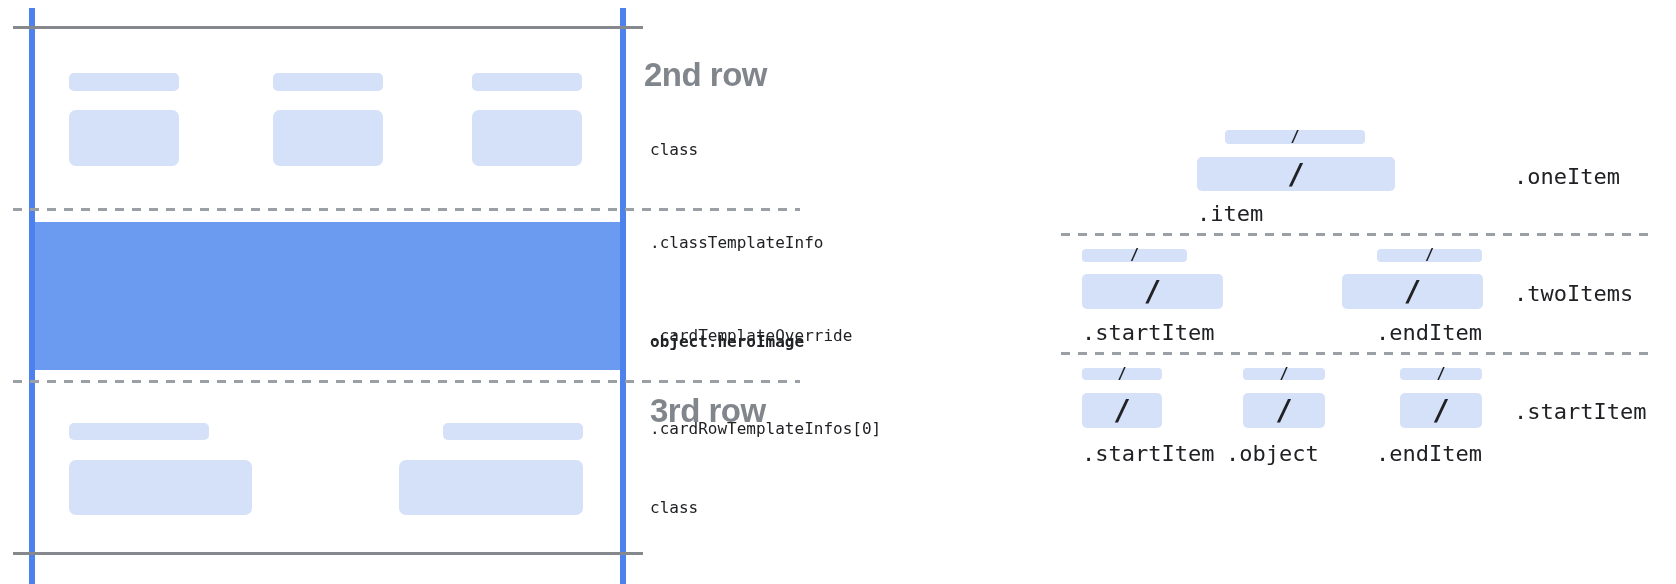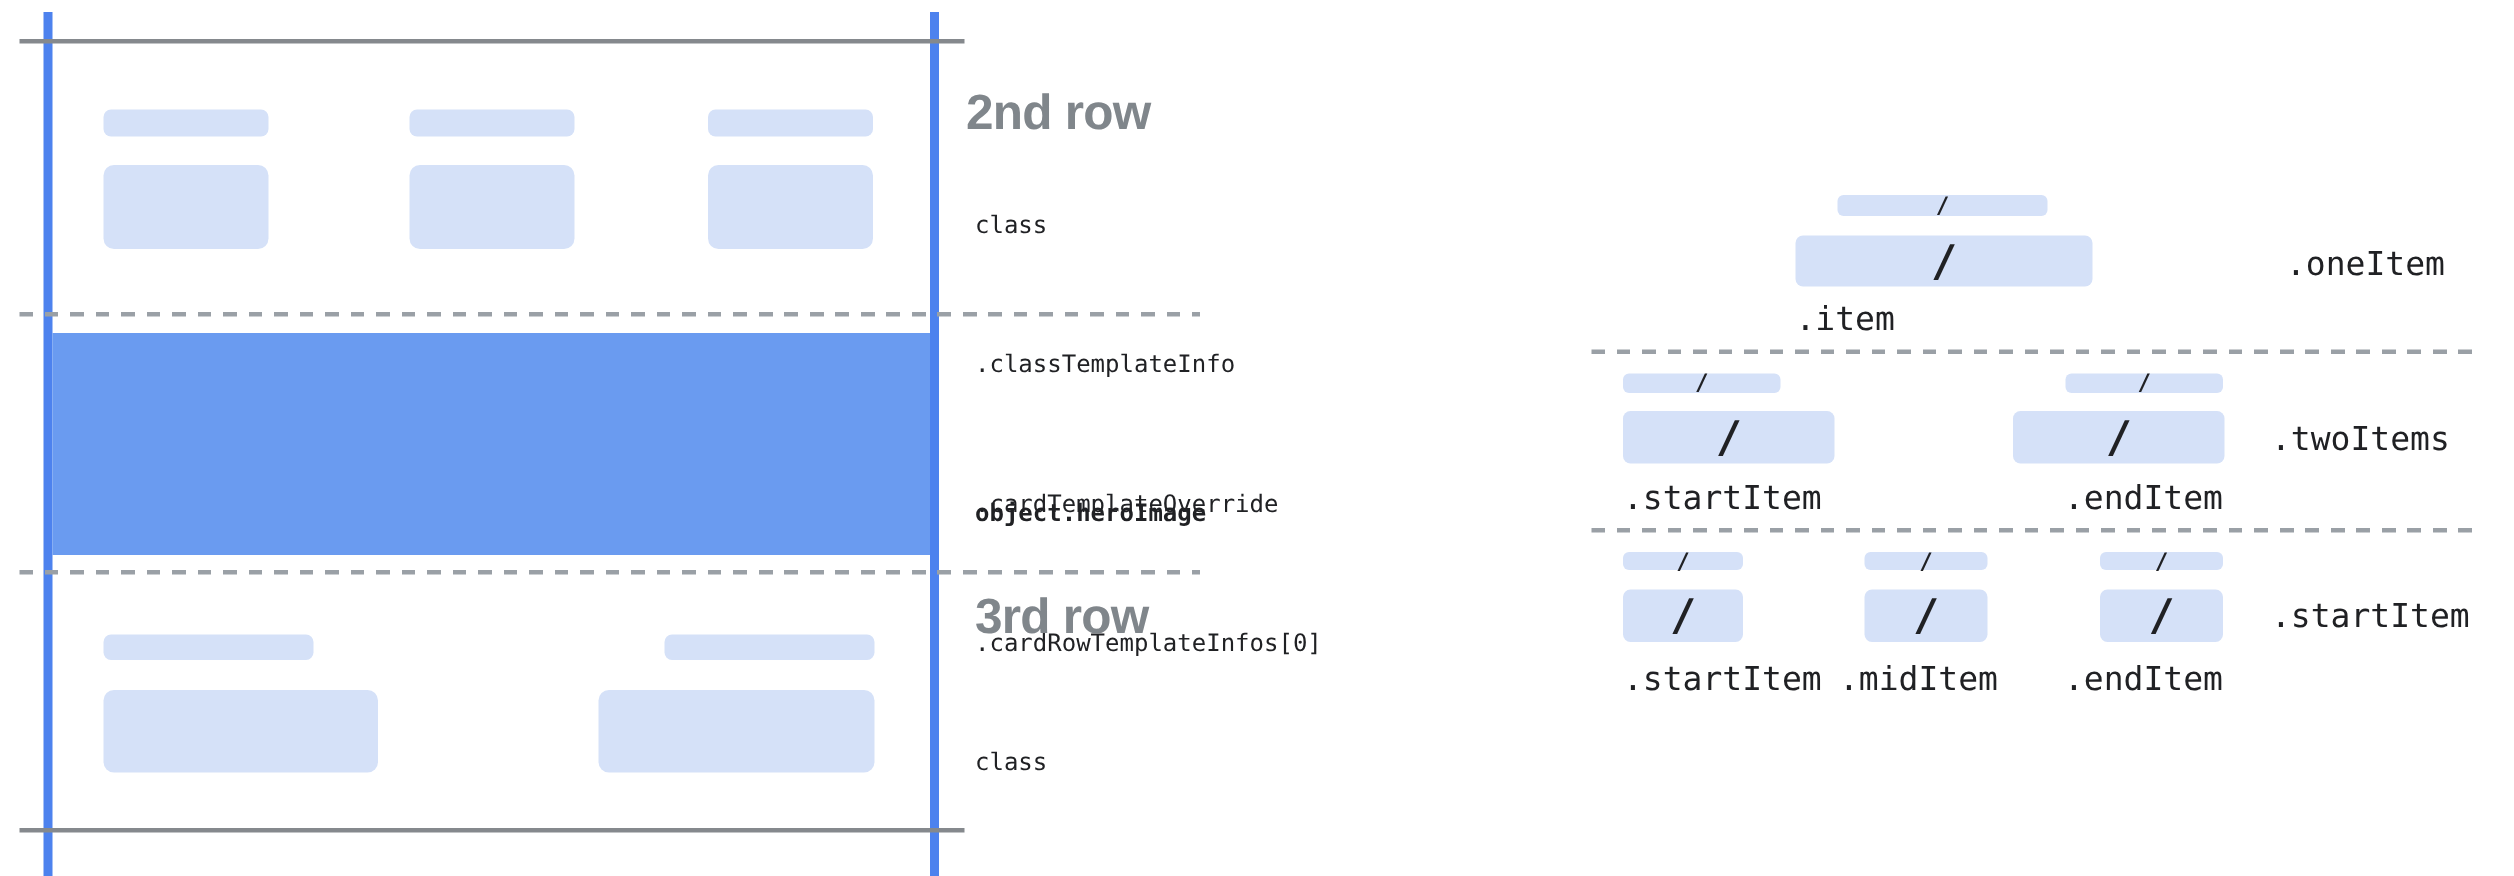--- a/index.html
+++ b/index.html
@@ -79,21 +79,21 @@
     
   </div>
 
   <div class="sbar" style="left:1225px;top:130px;width:140px;height:14px;">
     <span class="slash-s">/</span>
   </div>
   <div class="bbar" style="left:1197px;top:157px;width:198px;height:34px;">
     <span class="slash-b">/</span>
   </div>
   <div class="mlabel center" style="left:1197px;top:201px;width:198px;">.item</div>
-  <div class="mlabel" style="left:1514px;top:164px;margin-left:10px;">.oneItem</div>
+  <div class="mlabel" style="left:1514px;top:164px;">.oneItem</div>
 
   <div class="dash" style="left:1061px;top:233px;width:592px;"></div>
 
   <div class="sbar" style="left:1082px;top:249px;width:105px;height:13px;">
     <span class="slash-s">/</span>
   </div>
   <div class="bbar" style="left:1082px;top:274px;width:141px;height:35px;">
     <span class="slash-b">/</span>
   </div>
   <div class="sbar" style="left:1377px;top:249px;width:105px;height:13px;">
@@ -120,17 +120,17 @@
   <div class="bbar" style="left:1243px;top:393px;width:82px;height:35px;">
     <span class="slash-b">/</span>
   </div>
   <div class="sbar" style="left:1400px;top:368px;width:82px;height:12px;">
     <span class="slash-s">/</span>
   </div>
   <div class="bbar" style="left:1400px;top:393px;width:82px;height:35px;">
     <span class="slash-b">/</span>
   </div>
   <div class="mlabel" style="left:1082px;top:441px;">.startItem</div>
-  <div class="mlabel" style="left:1226px;top:441px;">.midItem</div>
+  <div class="mlabel" style="left:1226px;top:441px;">.object</div>
   <div class="mlabel" style="left:1376px;top:441px;">.endItem</div>
   <div class="mlabel" style="left:1514px;top:399px;">.startItem</div>
 
 </div>
 
 </body></html>

